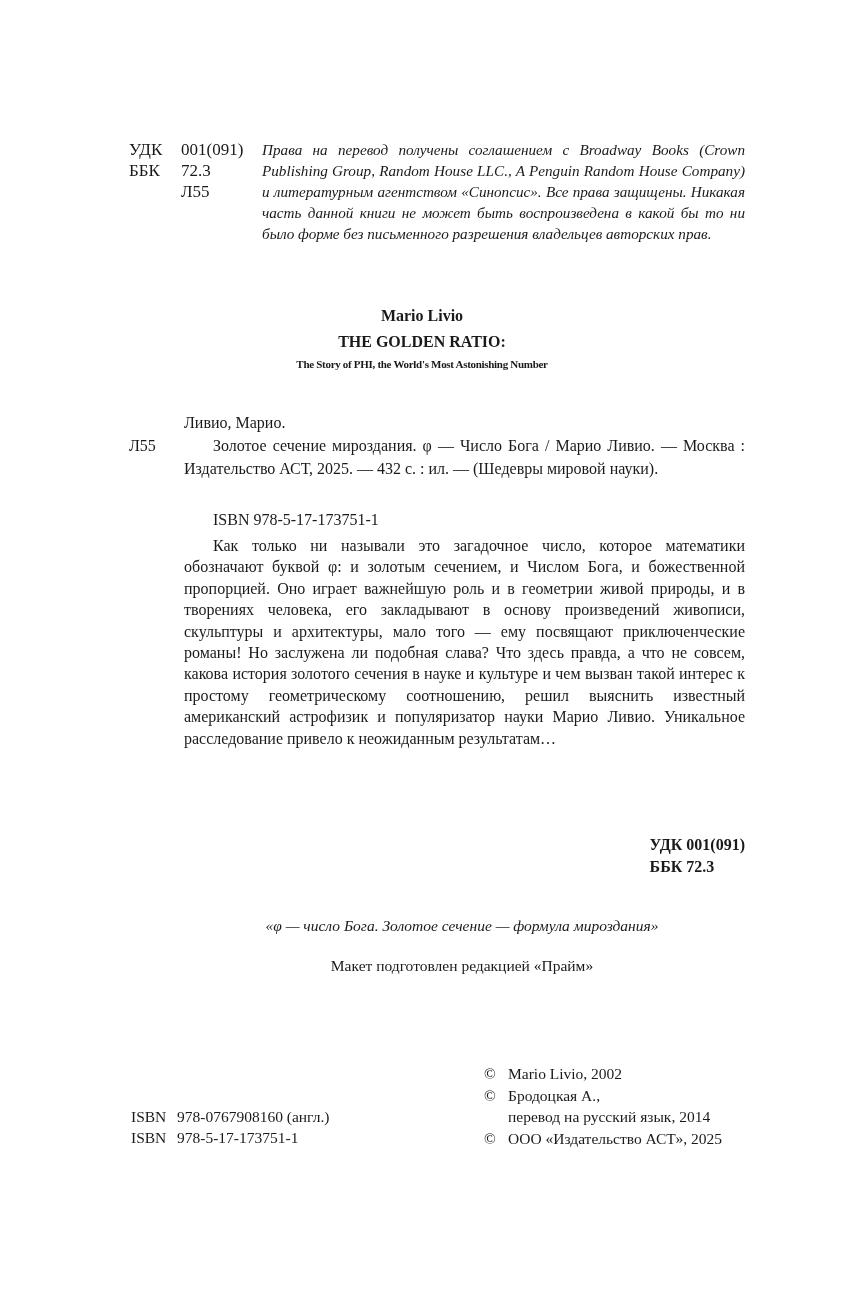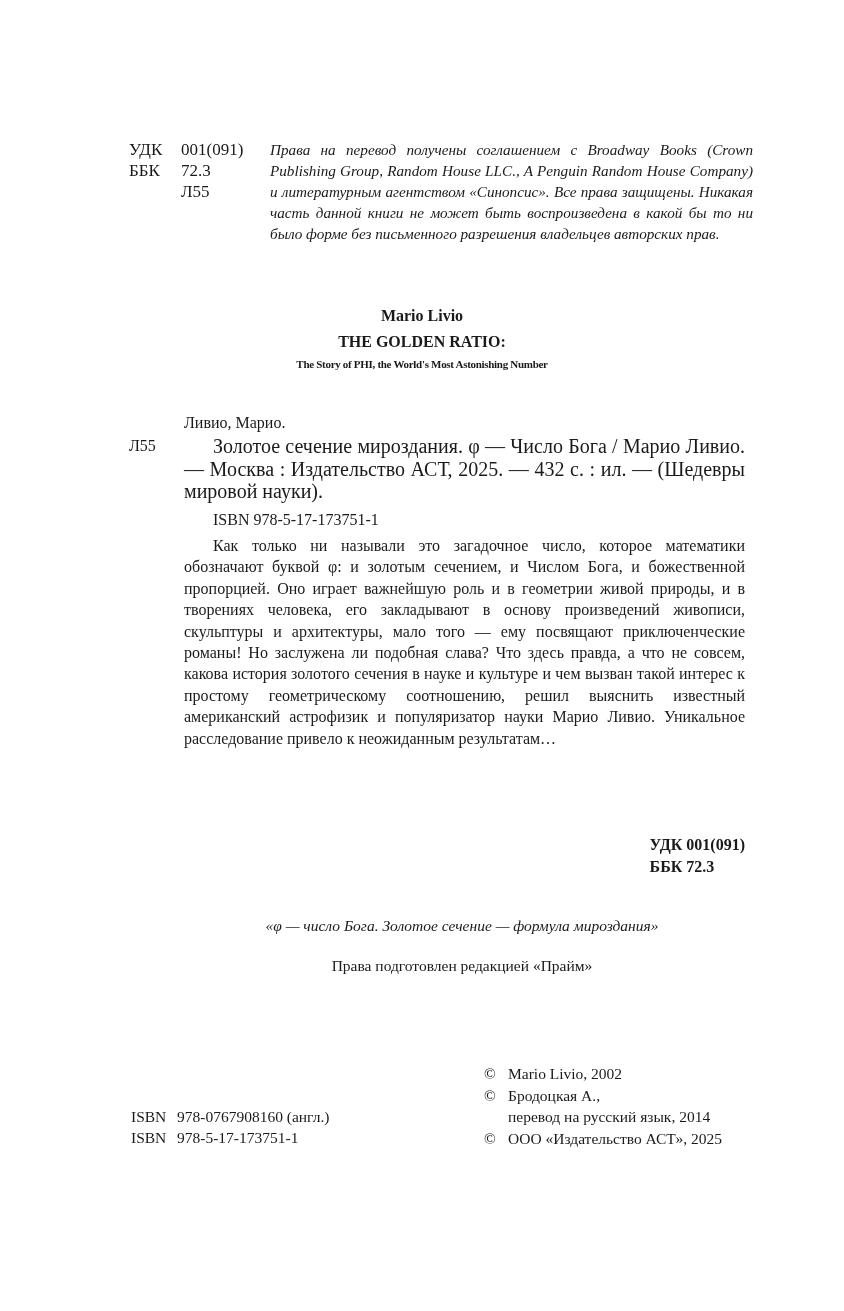--- a/index.html
+++ b/index.html
@@ -10,32 +10,32 @@
   }
   .page { position: absolute; left: 0; top: 0; width: 844px; height: 1311px; }
   .serif { font-family: "Liberation Serif", "DejaVu Serif", serif; }
 
   
   .class-block { position: absolute; left: 129px; top: 139px; font-size: 17px; line-height: 21px; }
   .class-row { display: flex; height: 21px; }
   .class-label { width: 52px; }
   .class-code { width: 80px; }
   .rights { position: absolute; left: 262px; top: 139px; width: 483px;
-    font-style: italic; font-size: 15.2px; line-height: 21px; text-align: justify; margin-left: 8px; }
+    font-style: italic; font-size: 15.2px; line-height: 21px; text-align: justify; }
 
   
   .orig { position: absolute; left: 0; width: 844px; text-align: center; font-weight: bold; }
   .orig-author { top: 306px; font-size: 16px; line-height: 20px; }
   .orig-title { top: 331px; font-size: 16px; line-height: 22px; }
   .orig-subtitle { top: 353px; font-size: 11px; line-height: 22px; letter-spacing: -0.3px; }
 
   
   .card-author { position: absolute; left: 184px; top: 412px; font-weight: normal; font-size: 16px; line-height: 22px; }
   .card-code { position: absolute; left: 129px; top: 435px; font-size: 16px; line-height: 22px; }
-  .card-desc { position: absolute; left: 184px; top: 435px; width: 561px; font-size: 20px;
+  .card-desc { position: absolute; left: 184px; top: 435px; width: 561px; font-size: 16px;
     line-height: 22.5px; text-align: justify; text-indent: 29px; }
   .card-isbn { position: absolute; left: 213px; top: 509px; font-size: 16px; line-height: 22px; }
 
   .annotation { position: absolute; left: 184px; top: 535px; width: 561px; font-size: 16px;
     line-height: 21.4px; text-align: justify; }
   .annotation p { margin: 0; text-indent: 29px; }
 
   .index-codes { position: absolute; right: 99px; top: 834px; font-weight: bold; font-size: 16px; line-height: 22px; text-align: left; }
 
   
@@ -89,21 +89,21 @@
     <p>Как только ни называли это загадочное число, которое математики обозначают буквой φ: и золотым сечением, и Числом Бога, и божественной пропорцией. Оно играет важнейшую роль и в геометрии живой природы, и в творениях человека, его закладывают в основу произведений живописи, скульптуры и архитектуры, мало того — ему посвящают приключенческие романы! Но заслужена ли подобная слава? Что здесь правда, а что не совсем, какова история золотого сечения в науке и культуре и чем вызван такой интерес к простому геометрическому соотношению, решил выяснить известный американский астрофизик и популяризатор науки Марио Ливио. Уникальное расследование привело к неожиданным результатам…</p>
   </div>
 
   <div class="index-codes">
     <div>УДК 001(091)</div>
     <div>ББК 72.3</div>
   </div>
 
   <div class="prev prev-2">«φ — число Бога. Золотое сечение — формула мироздания»</div>
 
-  <div class="layout-note">Права подготовлен редакцией «Прайм»</div>
+  <div class="layout-note">Макет подготовлен редакцией «Прайм»</div>
 
   <div class="isbns">
     <div class="isbn-row">
       <span class="isbn-label">ISBN</span>
       <span>978-0767908160 (англ.)</span>
     </div>
     <div class="isbn-row">
       <span class="isbn-label">ISBN</span>
       <span>978-5-17-173751-1</span>
     </div>

